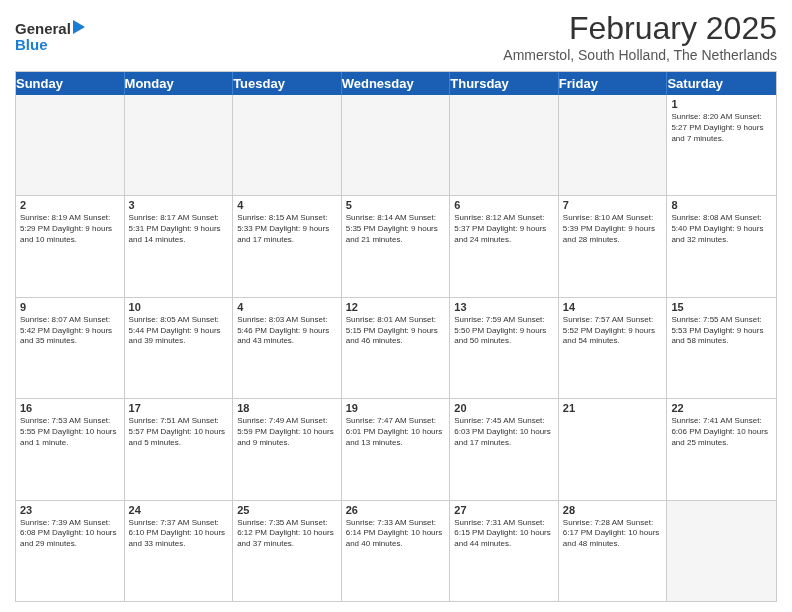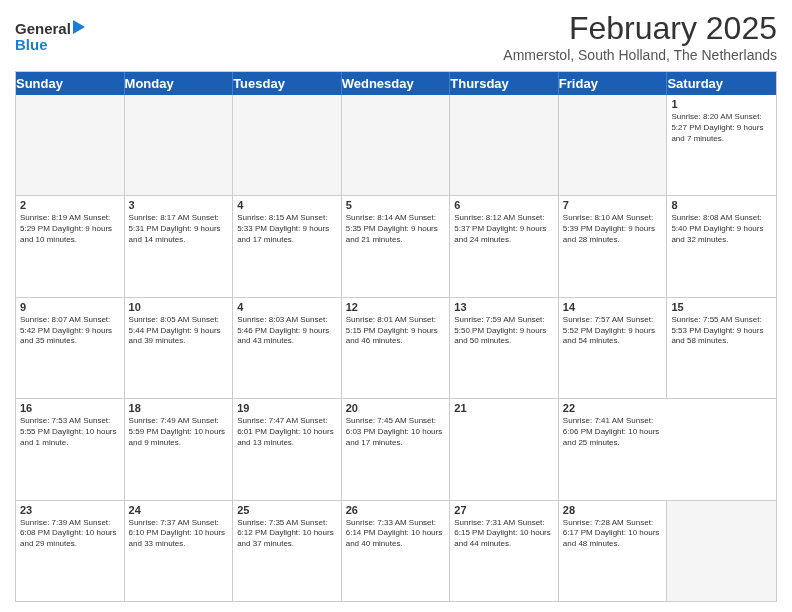--- a/index.html
+++ b/index.html
@@ -244,20 +244,26 @@
           </div>
         </div>
         <div class="cal-row">
           <div class="cal-cell">
             <span class="day-num">16</span>
             <div class="cell-text">Sunrise: 7:53 AM
 Sunset: 5:55 PM
 Daylight: 10 hours and 1 minute.</div>
           </div>
           <div class="cal-cell">
+            <span class="day-num">17</span>
+            <div class="cell-text">Sunrise: 7:51 AM
+Sunset: 5:57 PM
+Daylight: 10 hours and 5 minutes.</div>
+          </div>
+          <div class="cal-cell">
             <span class="day-num">18</span>
             <div class="cell-text">Sunrise: 7:49 AM
 Sunset: 5:59 PM
 Daylight: 10 hours and 9 minutes.</div>
           </div>
           <div class="cal-cell">
             <span class="day-num">19</span>
             <div class="cell-text">Sunrise: 7:47 AM
 Sunset: 6:01 PM
 Daylight: 10 hours and 13 minutes.</div>

